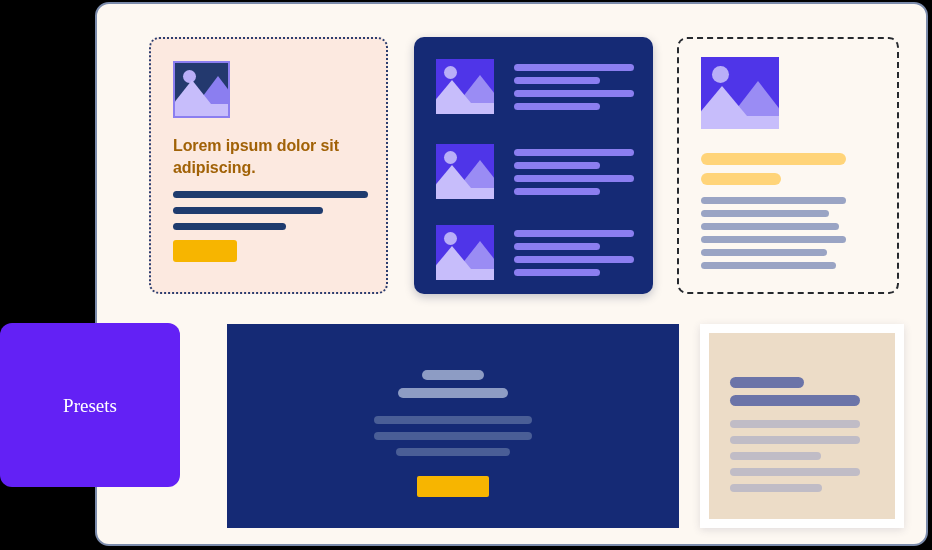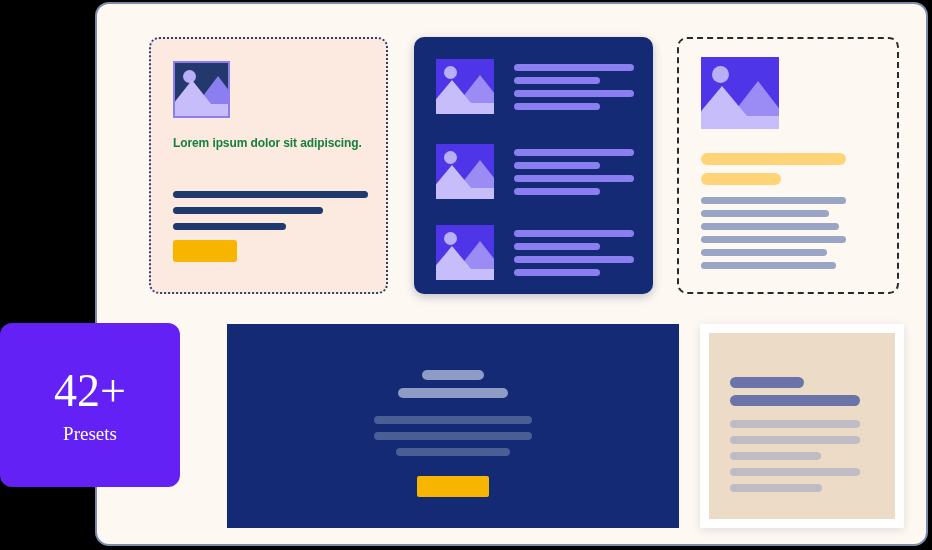--- a/index.html
+++ b/index.html
@@ -71,21 +71,21 @@
     border-width: 0 19px 24px 19px;
     border-bottom-color: #c7bdfb;
     left: -2px; bottom: 12px;
   }
   .card1 .ground {
     position: absolute; left: 0; bottom: 0; width: 100%; height: 12px;
     background: #c7bdfb;
   }
   .card1 .heading {
     position: absolute; left: 22px; top: 96px; width: 190px;
-    font-size: 12px; font-weight: bold; color: #15803d;
+    font-size: 16px; font-weight: bold; color: #a16207;
     line-height: 1.35; letter-spacing: -0.1px;
   }
   .card1 .lines { position: absolute; left: 22px; top: 152px; width: 195px; }
   .card1 .lines .bar { background: #1f3b6e; height: 7px; margin-bottom: 9px; }
   .card1 .btn {
     position: absolute; left: 22px; top: 201px;
     width: 64px; height: 22px;
     background: #f7b500; border-radius: 3px;
   }
 
@@ -326,15 +326,14 @@
         <div class="bar" style="width:70%"></div>
         <div class="bar" style="width:100%"></div>
         <div class="bar" style="width:71%"></div>
       </div>
     </div>
   </div>
 
 </div>
 
 <div class="badge">
-  <div class="num">42+</div>
   <div class="lbl">Presets</div>
 </div>
 
 </body></html>

